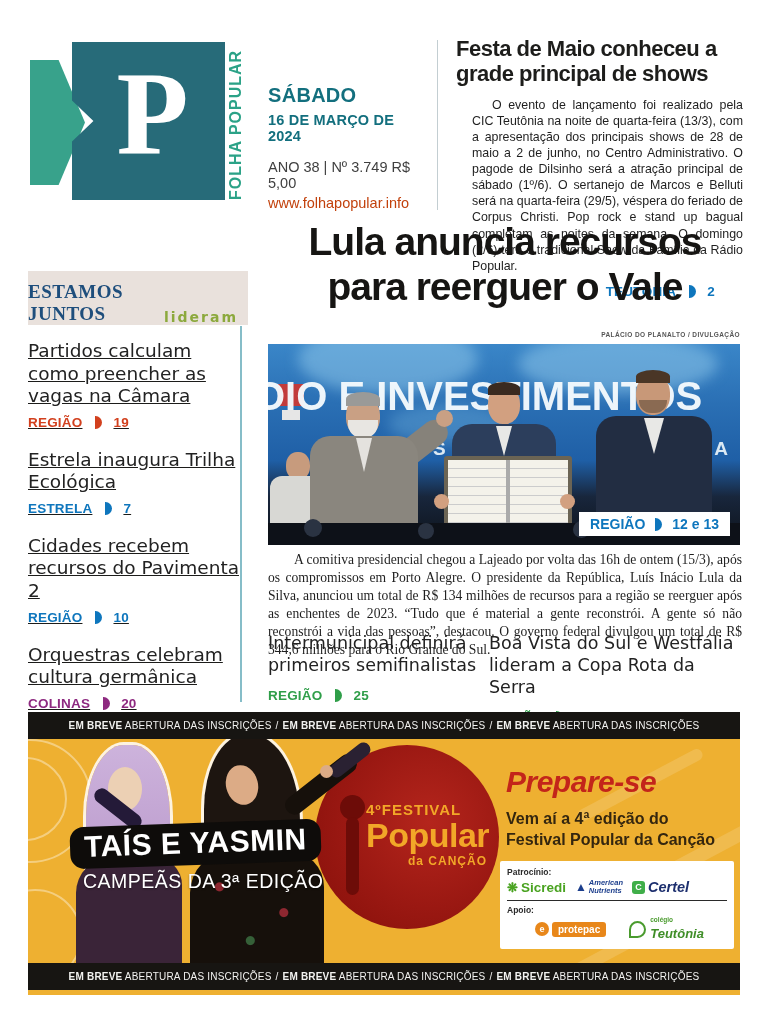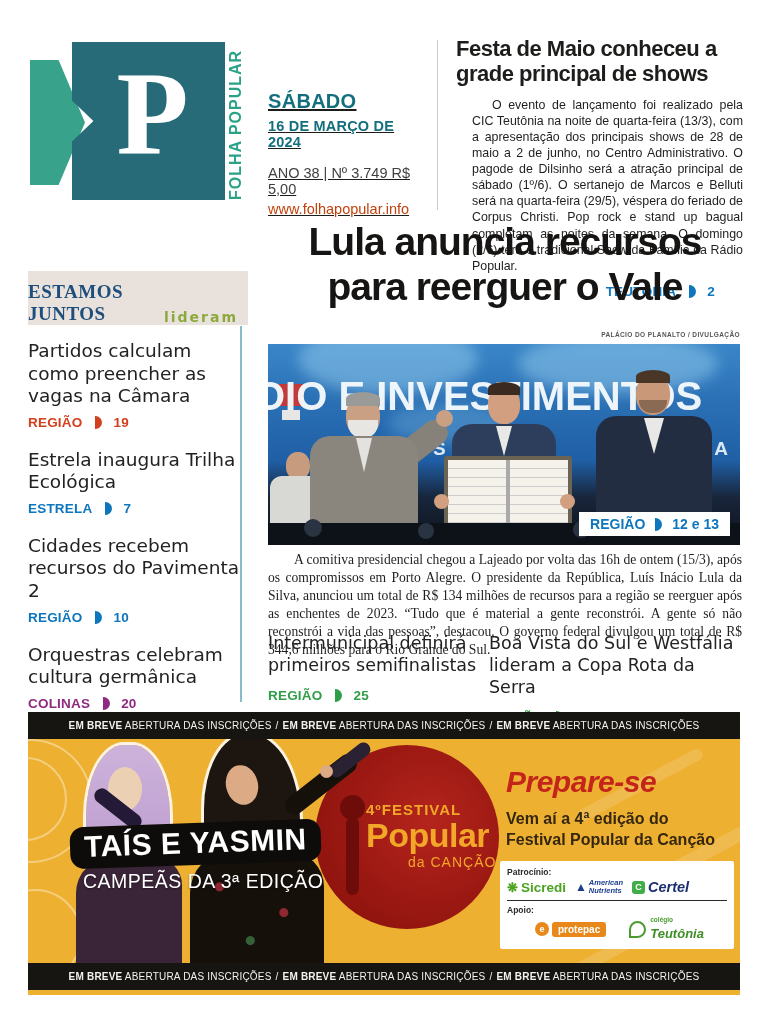--- a/index.html
+++ b/index.html
@@ -10,21 +10,21 @@
   
   .logo-arrow{left:30px;top:60px;width:55px;height:125px;background:#38a28b;
     clip-path:polygon(0 0,52% 0,100% 50%,52% 100%,0 100%);}
   .logo-square{left:72px;top:42px;width:153px;height:158px;background:#276b79;
     clip-path:polygon(0 0,100% 0,100% 100%,0 100%,0 63%,14% 50%,0 37%);
     display:flex;align-items:center;justify-content:center;}
   .logo-p{font-family:"Liberation Serif",serif;font-weight:700;font-size:118px;color:#fff;
     line-height:1;transform:translate(4px,-6px);}
   .logo-vertical{left:227px;top:42px;height:158px;writing-mode:vertical-rl;transform:rotate(180deg);
     font-weight:700;font-size:16px;letter-spacing:1px;color:#2ba287;display:flex;align-items:center;}
-  .mast-info{left:268px;top:90px;width:160px;text-decoration:underline;}
+  .mast-info{left:268px;top:84px;width:160px;}
   .mast-day{font-size:20px;font-weight:700;color:#136f7e;letter-spacing:.3px;}
   .mast-date{font-size:14.5px;font-weight:700;color:#136f7e;margin-top:5px;letter-spacing:.2px;}
   .mast-edition{font-size:14.5px;color:#3f3f3f;margin-top:15px;}
   .mast-site{font-size:14.5px;color:#c2410c;margin-top:4px;}
   .mast-divider{left:437px;top:40px;width:1px;height:170px;background:#c3ced2;}
 
   
   .tag{display:flex;align-items:center;font-weight:700;font-size:13.5px;letter-spacing:.2px;}
   .tag .tag-arrow{display:inline-block;width:7px;height:13px;background:currentColor;
     border-radius:0 8px 8px 0;margin:0 11px 0 13px;}
@@ -39,21 +39,21 @@
 
   
   .promo-box{left:28px;top:271px;width:220px;height:54px;background:#e9e1dc;
     display:flex;flex-direction:row;align-items:flex-end;padding:0;box-sizing:border-box;}
   .promo-line1{font-family:"Liberation Serif",serif;font-weight:700;font-size:19px;color:#1e4e7c;
     letter-spacing:.5px;margin:8px 10px 0 0;}
   .promo-line2{font-family:"DejaVu Sans",sans-serif;font-weight:700;font-size:14px;color:#8ca93d;
     letter-spacing:2px;margin:1px 10px 0 0;}
   .sidebar-rule{left:240px;top:326px;width:1.5px;height:376px;background:#86bdc8;}
   .sidebar{left:28px;top:340px;width:213px;}
-  .sidebar-item{margin-bottom:19px;}
+  .sidebar-item{margin-bottom:19px;text-decoration:underline;}
   .sidebar-title{font-family:"DejaVu Sans",sans-serif;font-size:18.5px;line-height:1.22;color:#222;}
   .sidebar-item .tag{margin-top:7px;}
 
   
   .headline{left:268px;top:219px;width:474px;text-align:center;font-size:39px;font-weight:700;
     line-height:1.16;letter-spacing:-1px;color:#161513;}
   .credit{left:268px;top:331px;width:472px;text-align:right;font-size:6.5px;color:#555;
     letter-spacing:.4px;font-weight:700;}
   .photo{left:268px;top:344px;width:472px;height:201px;overflow:hidden;
     background:linear-gradient(180deg,#3a86c8 0%,#2a6fb4 30%,#1f5fa6 58%,#18263c 76%,#0d1219 100%);}
@@ -84,21 +84,21 @@
   .banner-main{position:relative;height:224px;background:#eeb031;overflow:hidden;}
   .wave{position:absolute;border:2.5px solid rgba(255,255,255,.38);border-radius:50%;}
   .streak{position:absolute;background:rgba(255,255,255,.14);transform:rotate(-28deg);border-radius:8px;}
   .fest-circle{position:absolute;left:287px;top:6px;width:184px;height:184px;border-radius:50%;
     background:radial-gradient(circle at 62% 42%,#b4251c 0%,#9a1812 55%,#850f09 100%);}
   .fest-mic{position:absolute;left:318px;top:78px;width:13px;height:78px;background:#6d0c08;border-radius:7px;}
   .fest-mic-head{position:absolute;left:312px;top:56px;width:25px;height:25px;border-radius:50%;background:#6d0c08;}
   .fest-text{position:absolute;left:338px;top:62px;color:#f2a728;}
   .fest-ed{font-size:15px;font-weight:700;letter-spacing:1px;}
   .fest-name{font-size:34px;font-weight:700;letter-spacing:-.5px;line-height:1.05;}
-  .fest-sub{font-size:14px;font-weight:400;letter-spacing:1px;padding-left:42px;}
+  .fest-sub{font-size:12px;font-weight:700;letter-spacing:1px;padding-left:42px;}
   .artist-blob{position:absolute;left:42px;top:84px;background:#0e0c0a;border-radius:14px;
     padding:3px 14px 5px;transform:rotate(-2deg);}
   .artist-name{font-size:30px;font-weight:700;color:#fff;letter-spacing:.5px;white-space:nowrap;}
   .artist-sub{position:absolute;left:55px;top:131px;font-size:19.5px;color:#fff;letter-spacing:.5px;
     text-shadow:0 1px 2px rgba(0,0,0,.45);white-space:nowrap;}
   .cta{position:absolute;left:478px;top:26px;font-size:30px;font-weight:700;font-style:italic;
     color:#c3251a;letter-spacing:-.5px;}
   .cta-sub{position:absolute;left:478px;top:70px;font-size:16px;font-weight:700;color:#34260f;line-height:1.3;}
   .sponsor-box{position:absolute;left:472px;top:122px;width:234px;background:#fff;border-radius:2px;
     padding:6px 7px 7px;box-sizing:border-box;}

